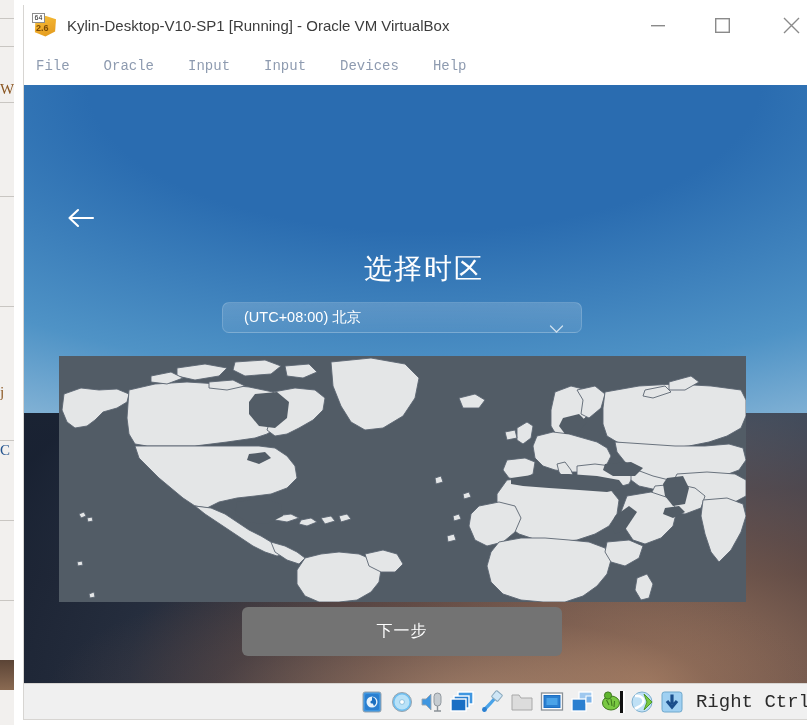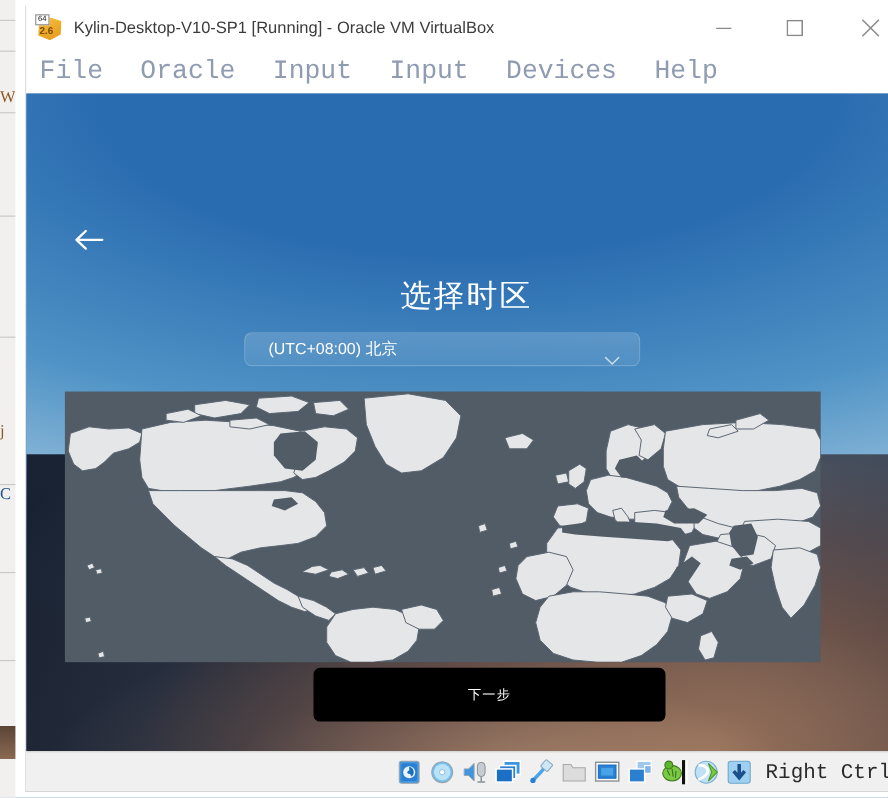--- a/index.html
+++ b/index.html
@@ -97,21 +97,21 @@
   
   #menubar {
     position: relative;
     height: 39px; width: 100%;
     background: #ffffff;
     display: flex; align-items: center;
     padding-left: 12px;
   }
   .menu-item {
     font-family: "Liberation Mono", monospace;
-    font-size: 24px;
+    font-size: 14px;
     color: #8e9bb0;
     letter-spacing: 0px;
     padding: 0 0;
     margin-right: 34px;
     white-space: nowrap;
   }
 
   
   #vm-screen {
     position: relative;
@@ -179,29 +179,28 @@
     background: #525c66;
     overflow: hidden;
   }
   #world-map svg { display: block; width: 687px; height: 246px; }
 
   
   #next-button {
     position: absolute; left: 218px; top: 522px;
     width: 320px; height: 49px;
     border-radius: 6px;
-    background: #000000;
+    background: #737373;
     border: none;
     color: #ffffff;
-    font-size: 12px;
+    font-size: 16px;
     font-family: "Liberation Sans", sans-serif;
     display: flex; align-items: center; justify-content: center;
     letter-spacing: 1px;
     cursor: pointer;
-    margin-left: 43px;
   }
 
   
   #statusbar {
     position: relative;
     width: 100%; height: 36px;
     background: #f0f0f0;
     border-top: 1px solid #d7d5d2;
     display: flex; align-items: center; justify-content: flex-end;
     padding-right: 10px;

